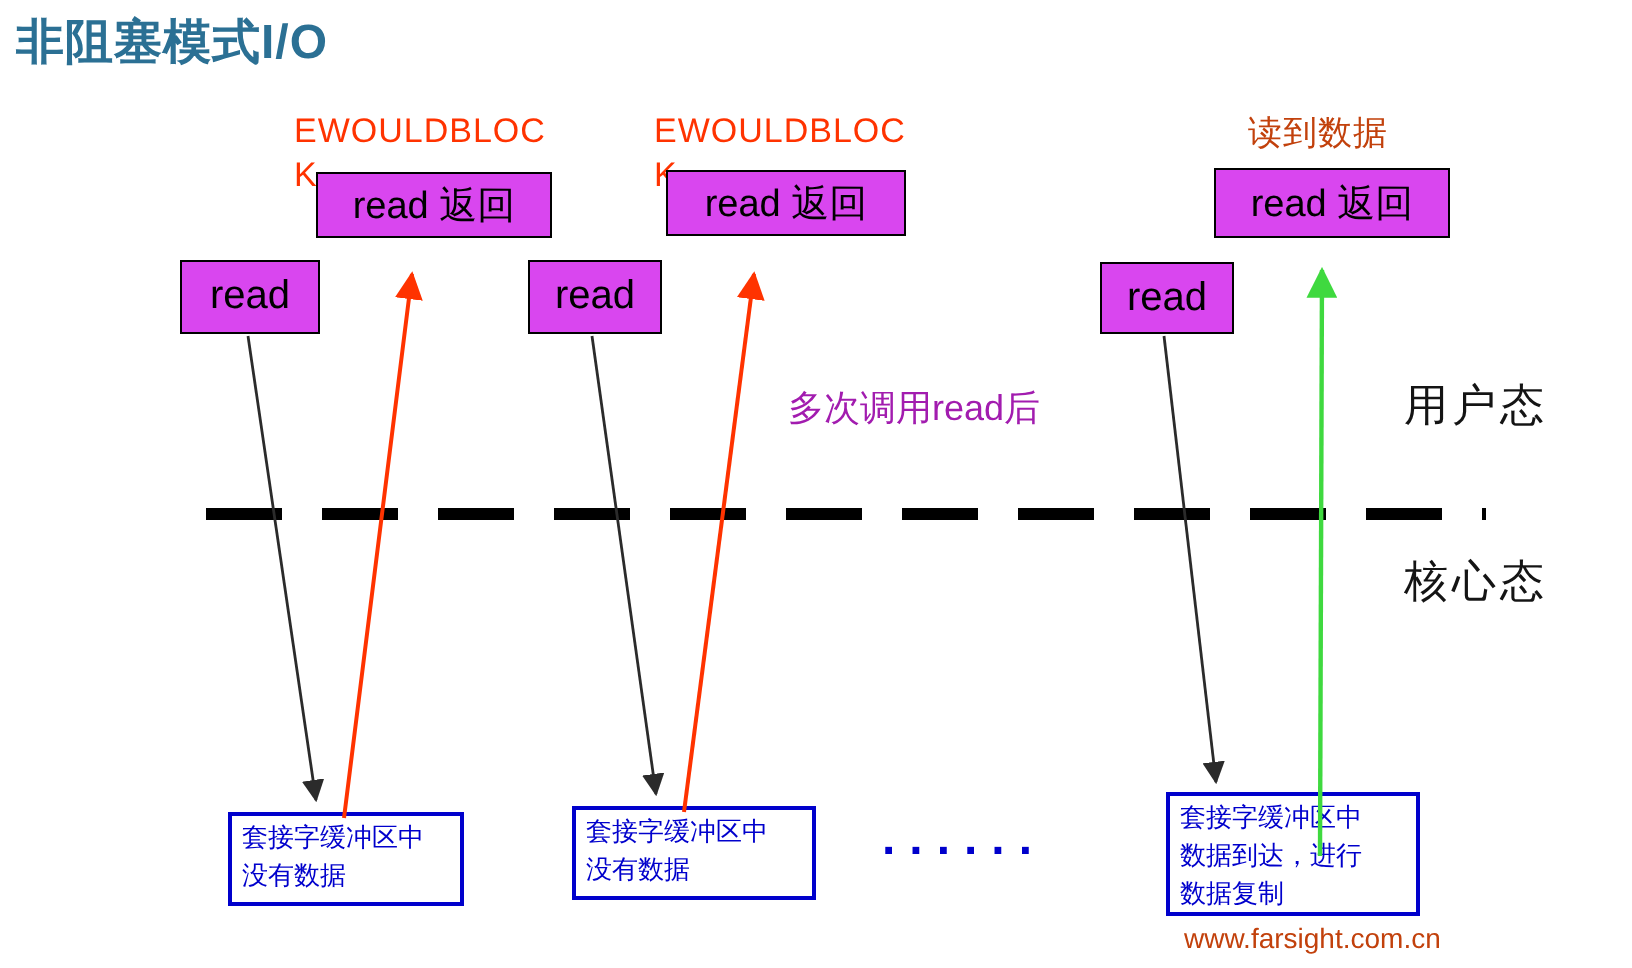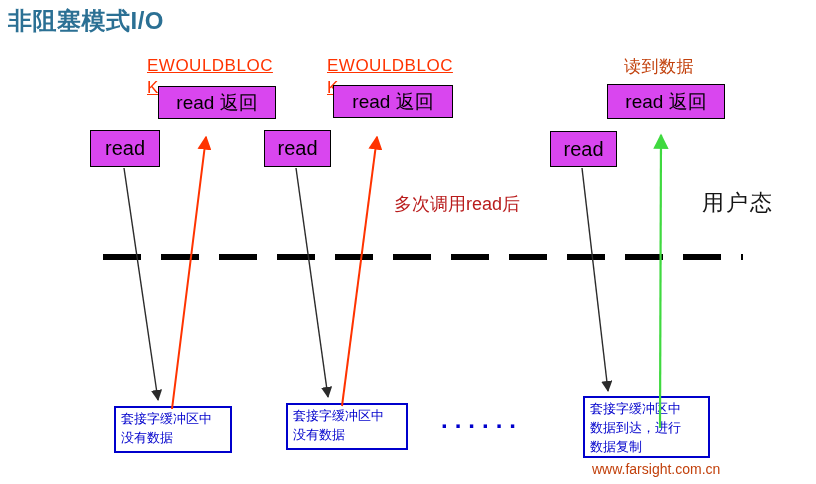--- a/index.html
+++ b/index.html
@@ -9,33 +9,33 @@
   }
   .abs { position:absolute; }
   .title {
     left:8px; top:5px; font-size:24px; font-weight:bold; color:#2B7094;
     letter-spacing:0.5px;
   }
   .status {
     position:absolute; font-size:17px; line-height:1.28; white-space:pre-line;
     letter-spacing:0.5px;
   }
-  .status.err { color:#FF3300;text-decoration:underline; }
+  .status.err { color:#FF3300; }
   .status.ok  { color:#c2410c; font-size:17px; }
   .box {
     position:absolute; background:#d946ef; border:1.5px solid #000;
     display:flex; align-items:center; justify-content:center;
     color:#000; z-index:2; box-sizing:border-box;
   }
   .bluebox {
     position:absolute; background:#fff; border:2px solid #0000CC; color:#0000CC;
     font-size:13px; line-height:1.45; padding:2px 5px; white-space:pre-line;
     box-sizing:border-box; z-index:2;
   }
-  .note { position:absolute; left:394px; top:192px; font-size:18px; color:#b91c1c; }
+  .note { position:absolute; left:394px; top:192px; font-size:18px; color:#a21caf; }
   .modelabel {
     position:absolute; font-family:"Liberation Serif", serif;
     font-size:22px; color:#141414; letter-spacing:2px;
   }
   .dash {
     position:absolute; left:103px; top:254px; width:640px; height:6px; z-index:1;
     background:repeating-linear-gradient(90deg,#000 0,#000 38px,transparent 38px,transparent 58px);
   }
   .dots {
     position:absolute; left:441px; top:406px; font-size:24px; font-weight:bold;
@@ -70,20 +70,21 @@
   <div class="box" style="left:333px; top:85px; width:120px; height:33px; font-size:19px;">read 返回</div>
   <div class="box" style="left:607px; top:84px; width:118px; height:35px; font-size:19px;">read 返回</div>
 
   <div class="box" style="left:90px; top:130px; width:70px; height:37px; font-size:20px;">read</div>
   <div class="box" style="left:264px; top:130px; width:67px; height:37px; font-size:20px;">read</div>
   <div class="box" style="left:550px; top:131px; width:67px; height:36px; font-size:20px;">read</div>
 
   <div class="note">多次调用read后</div>
 
   <div class="modelabel" style="left:702px; top:188px;">用户态</div>
+  <div class="modelabel" style="left:702px; top:276px;">核心态</div>
 
   <div class="dash"></div>
 
   <div class="bluebox" style="left:114px; top:406px; width:118px; height:47px;">套接字缓冲区中
 没有数据</div>
   <div class="bluebox" style="left:286px; top:403px; width:122px; height:47px;">套接字缓冲区中
 没有数据</div>
   <div class="bluebox" style="left:583px; top:396px; width:127px; height:62px;">套接字缓冲区中
 数据到达，进行
 数据复制</div>

